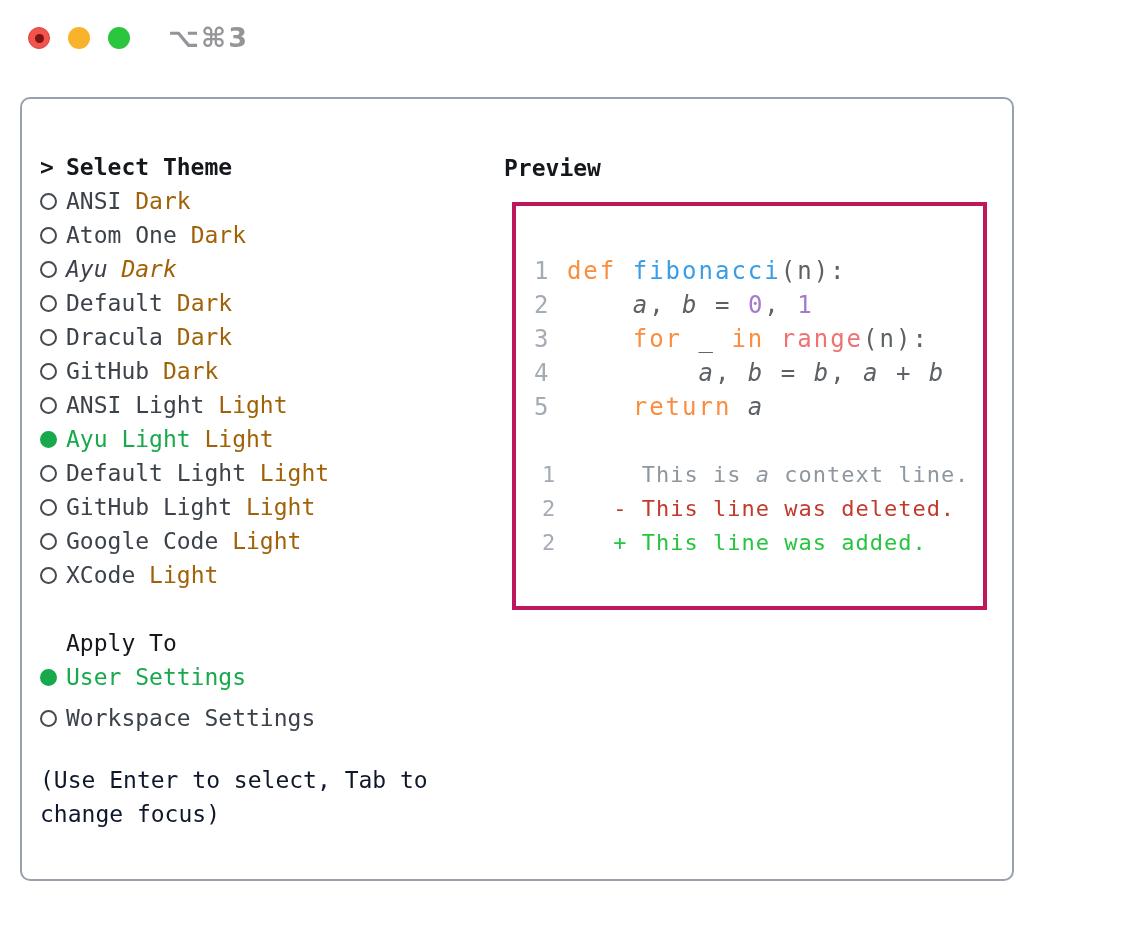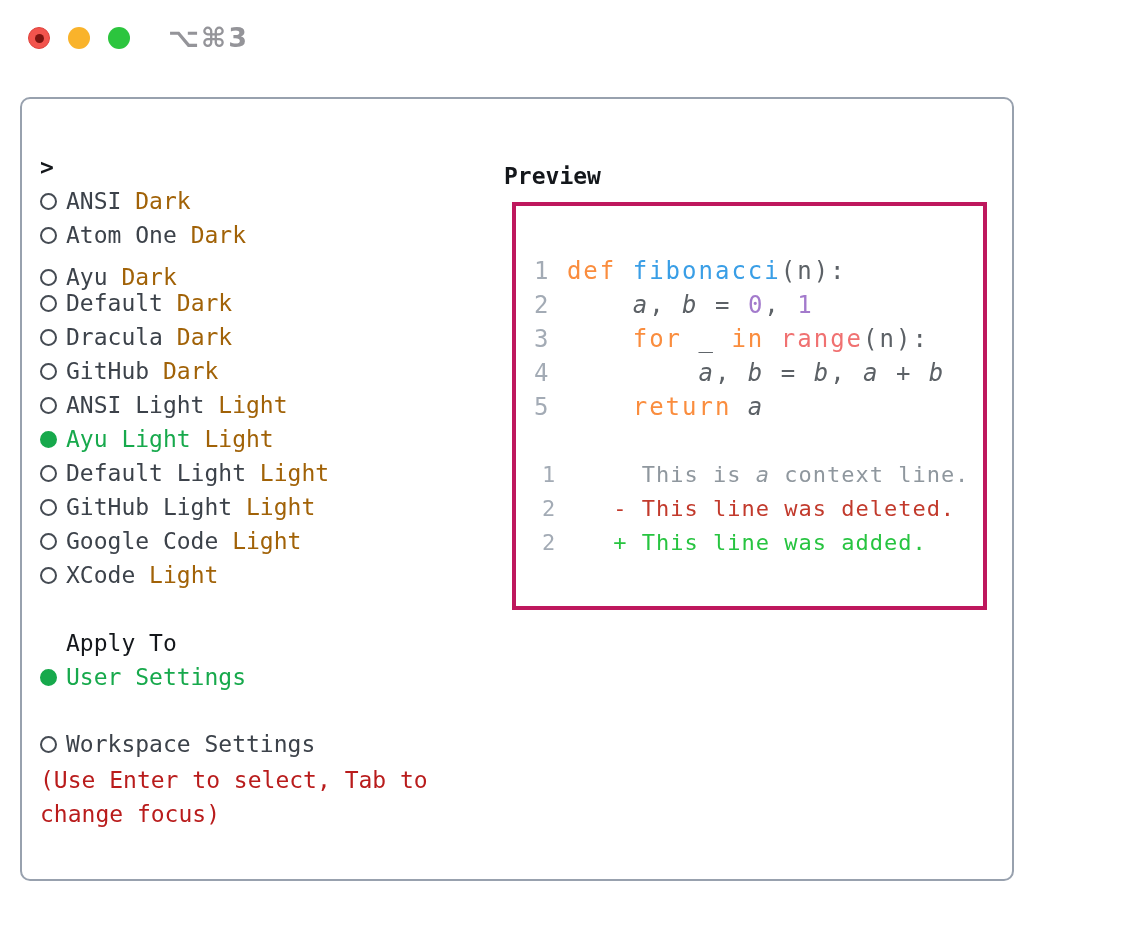--- a/index.html
+++ b/index.html
@@ -35,25 +35,25 @@
   .marker{width:13px;height:13px;border:2px solid #454b53;border-radius:50%;box-sizing:content-box;display:inline-block;}
   .marker.sel{background:#17a94c;border-color:#17a94c;}
   .title-marker{font-weight:bold;color:#14171b;font-size:23px;}
   .panel-title{font-weight:bold;color:#14171b;font-size:23px;}
   .item-label{color:#3c424a;}
   .item-label.sel{color:#17a94c;}
   .item-variant{color:#a16207;}
   .section-title{color:#14171b;}
   .hint{
     position:absolute;left:18px;top:664px;width:410px;
-    font-size:23px;line-height:34px;color:#b91c1c;
+    font-size:23px;line-height:34px;color:#0f172a;
   }
 
   
-  .preview-title{position:absolute;left:482px;top:52px;height:34px;line-height:34px;font-size:23px;font-weight:bold;color:#14171b;margin-top:8px;}
+  .preview-title{position:absolute;left:482px;top:52px;height:34px;line-height:34px;font-size:23px;font-weight:bold;color:#14171b;}
   .preview-box{
     position:absolute;left:490px;top:103px;width:475px;height:408px;
     border:4px solid #be185d;box-sizing:border-box;background:#ffffff;
   }
   .code-block{position:absolute;left:18px;top:48px;font-size:24px;letter-spacing:2px;}
   .diff-block{position:absolute;left:18px;top:252px;font-size:22px;letter-spacing:1px;margin-left:8px;}
   .code-line{height:34px;line-height:34px;white-space:pre;}
   .tok-lnum{color:#a3abb5;}
   .tok-plain{color:#5c6166;}
   .tok-keyword{color:#fa8d3e;}
@@ -78,31 +78,32 @@
     <div class="light green"></div>
   </div>
   <div class="shortcut">⌥⌘3</div>
 </div>
 
 <div class="window">
 
   <div class="left-panel">
     <div class="row" style="top:51px;">
       <span class="gutter"><span class="title-marker">&gt;</span></span>
+      <span class="panel-title">Select Theme</span>
     </div>
     <div id="theme-items">
         <div class="row" style="top: 85px;">
     <span class="gutter"><span class="marker"></span></span>
     <span class="item-label">ANSI</span><span class="item-variant"> Dark</span>
   </div>
         <div class="row" style="top: 119px;">
     <span class="gutter"><span class="marker"></span></span>
     <span class="item-label">Atom One</span><span class="item-variant"> Dark</span>
   </div>
-        <div class="row" style="top: 161px;">
+        <div class="row" style="top: 153px; font-style: italic;">
     <span class="gutter"><span class="marker"></span></span>
     <span class="item-label">Ayu</span><span class="item-variant"> Dark</span>
   </div>
         <div class="row" style="top: 187px;">
     <span class="gutter"><span class="marker"></span></span>
     <span class="item-label">Default</span><span class="item-variant"> Dark</span>
   </div>
         <div class="row" style="top: 221px;">
     <span class="gutter"><span class="marker"></span></span>
     <span class="item-label">Dracula</span><span class="item-variant"> Dark</span>
@@ -139,21 +140,21 @@
 
     <div class="row" style="top:527px;">
       <span class="gutter"></span>
       <span class="section-title">Apply To</span>
     </div>
     <div id="apply-items">
         <div class="row" style="top: 561px;">
     <span class="gutter"><span class="marker sel"></span></span>
     <span class="item-label sel">User Settings</span><span class="item-variant"></span>
   </div>
-        <div class="row" style="top: 628px;">
+        <div class="row" style="top: 602px;">
     <span class="gutter"><span class="marker"></span></span>
     <span class="item-label">Workspace Settings</span><span class="item-variant"></span>
   </div>
       </div>
   </div>
 
   <div class="hint">(Use Enter to select, Tab to change focus)</div>
 
   <div class="preview-title">Preview</div>
   <div class="preview-box">

